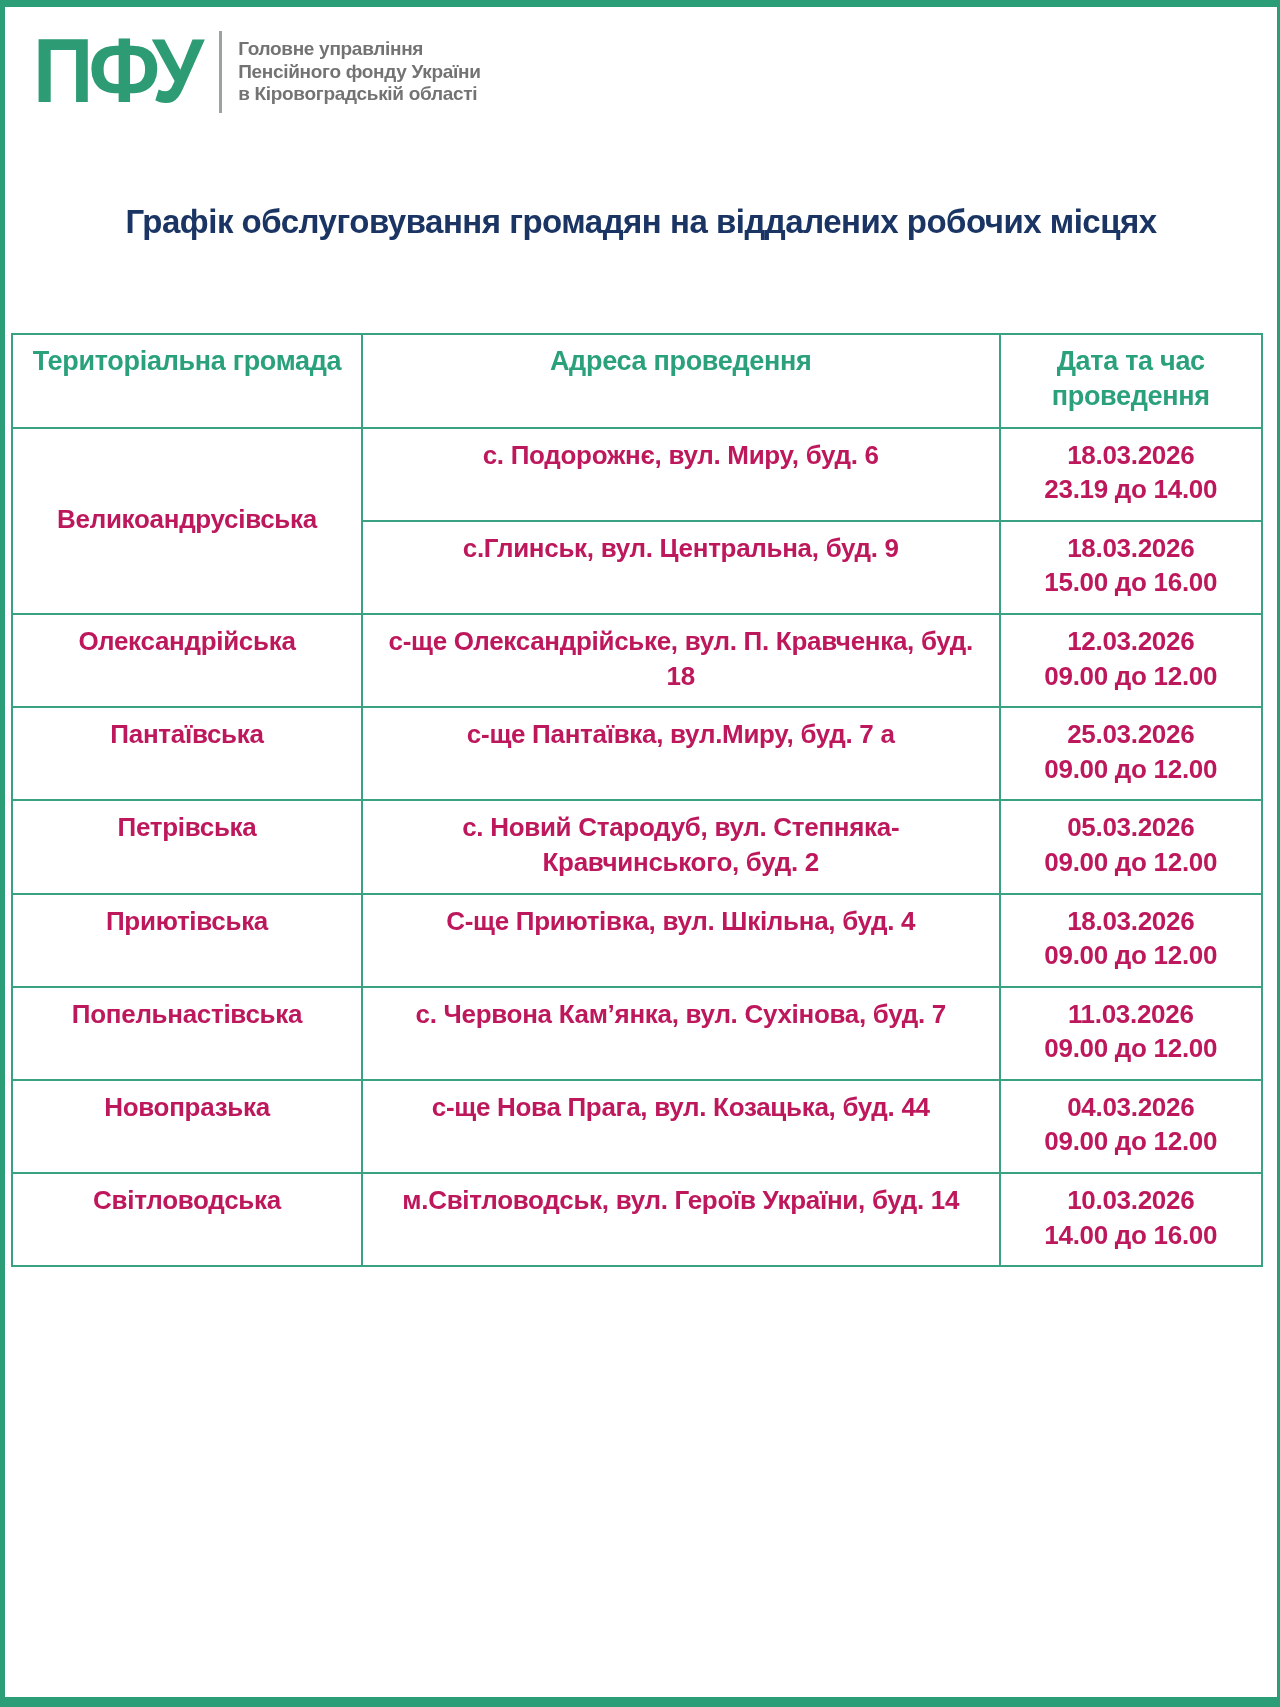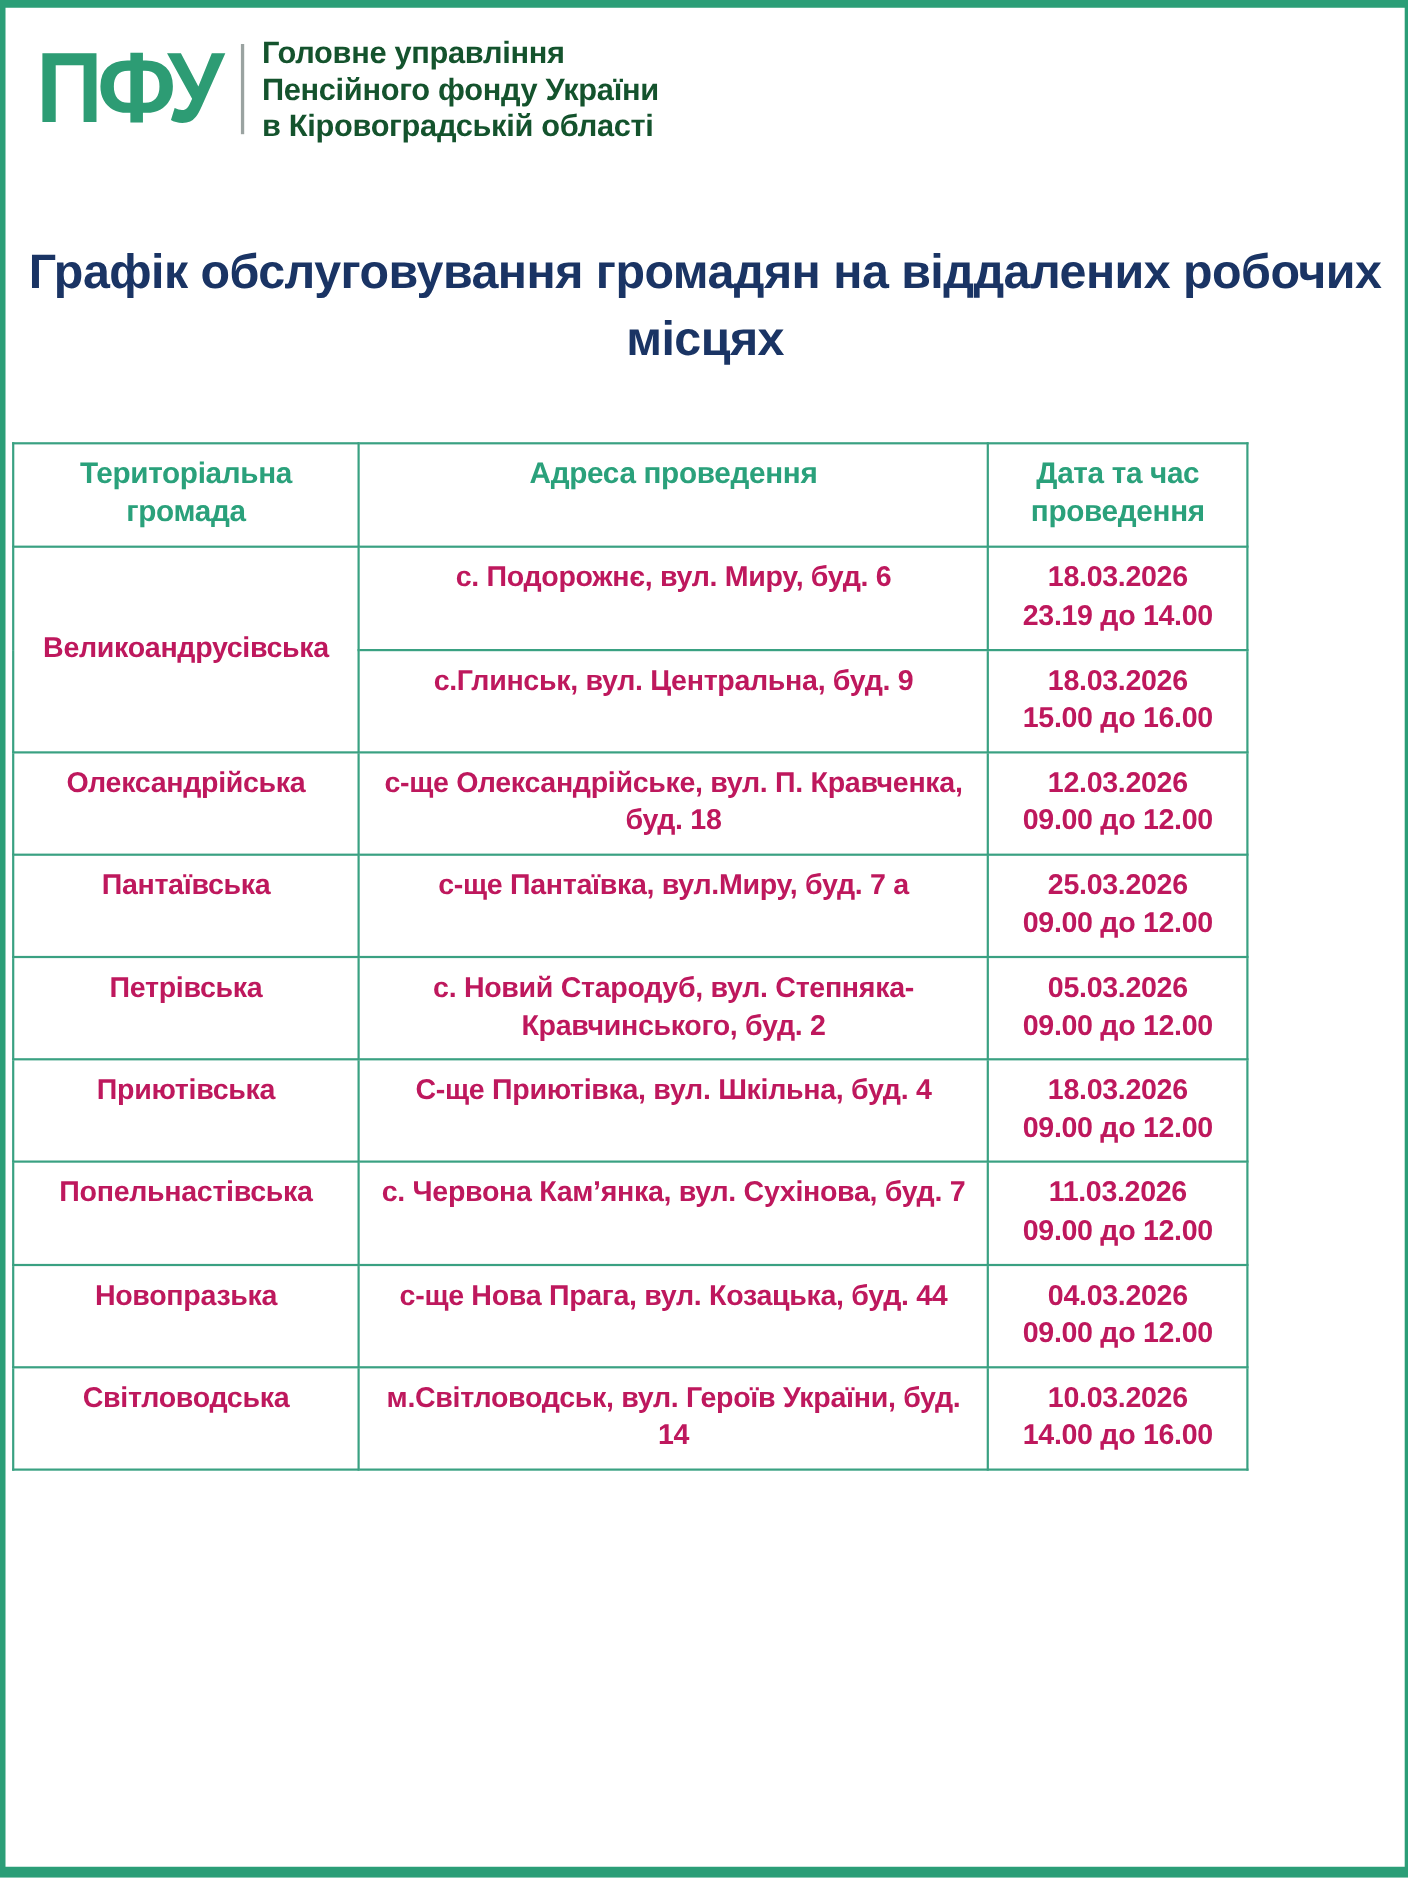--- a/index.html
+++ b/index.html
@@ -39,42 +39,42 @@
     display: inline-block;
   }
   .logo-divider {
     width: 3px;
     height: 82px;
     background: #9aa3a1;
     margin: 0 16px 0 20px;
     align-self: center;
   }
   .logo-org {
-    color: #14532d;
-    font-size: 28px;
+    color: #737373;
+    font-size: 19px;
     font-weight: 700;
     line-height: 1.2;
     letter-spacing: -0.3px;
   }
 
   
   .title {
     margin-top: 86px;
     text-align: center;
     color: #1a3464;
-    font-size: 44px;
+    font-size: 33px;
     font-weight: 800;
     line-height: 1.38;
     letter-spacing: -0.5px;
   }
 
   
   table.schedule {
-    margin: 63px 0 0 6px;
-    width: 1124px;
+    margin: 88px 0 0 6px;
+    width: 1252px;
     border-collapse: collapse;
     table-layout: fixed;
   }
   table.schedule col.c1 { width: 28%; }
   table.schedule col.c2 { width: 51%; }
   table.schedule col.c3 { width: 21%; }
 
   table.schedule th,
   table.schedule td {
     border: 2px solid #3aa182;

